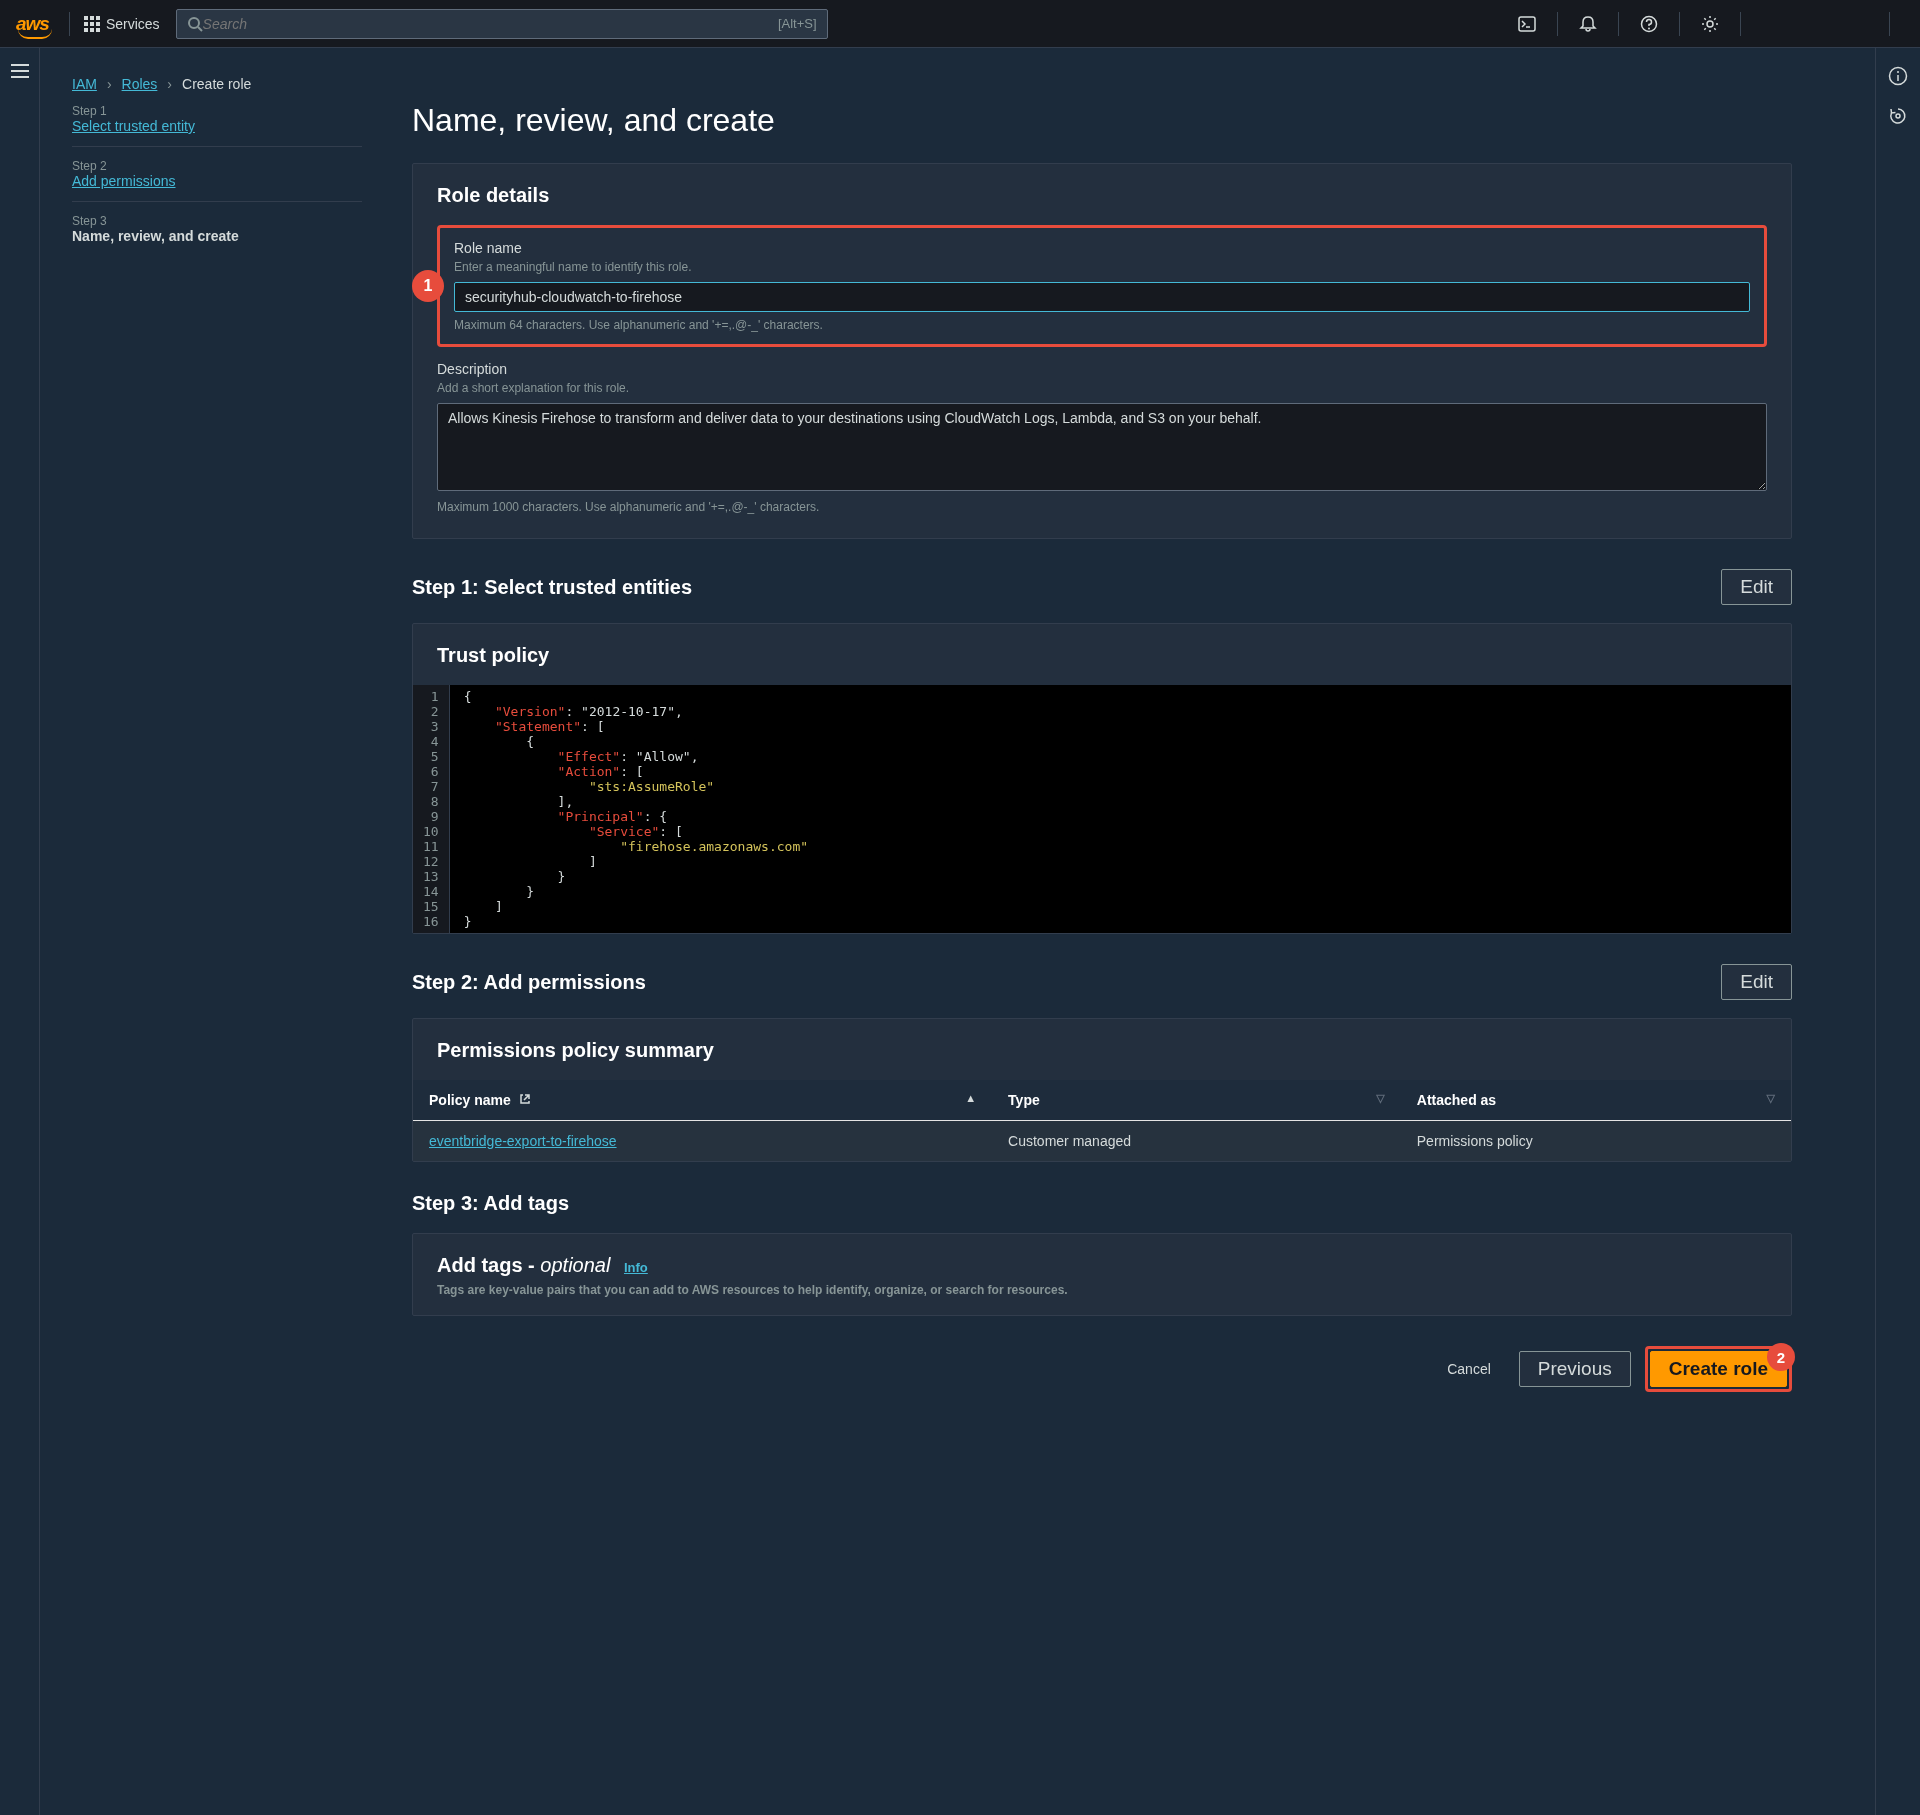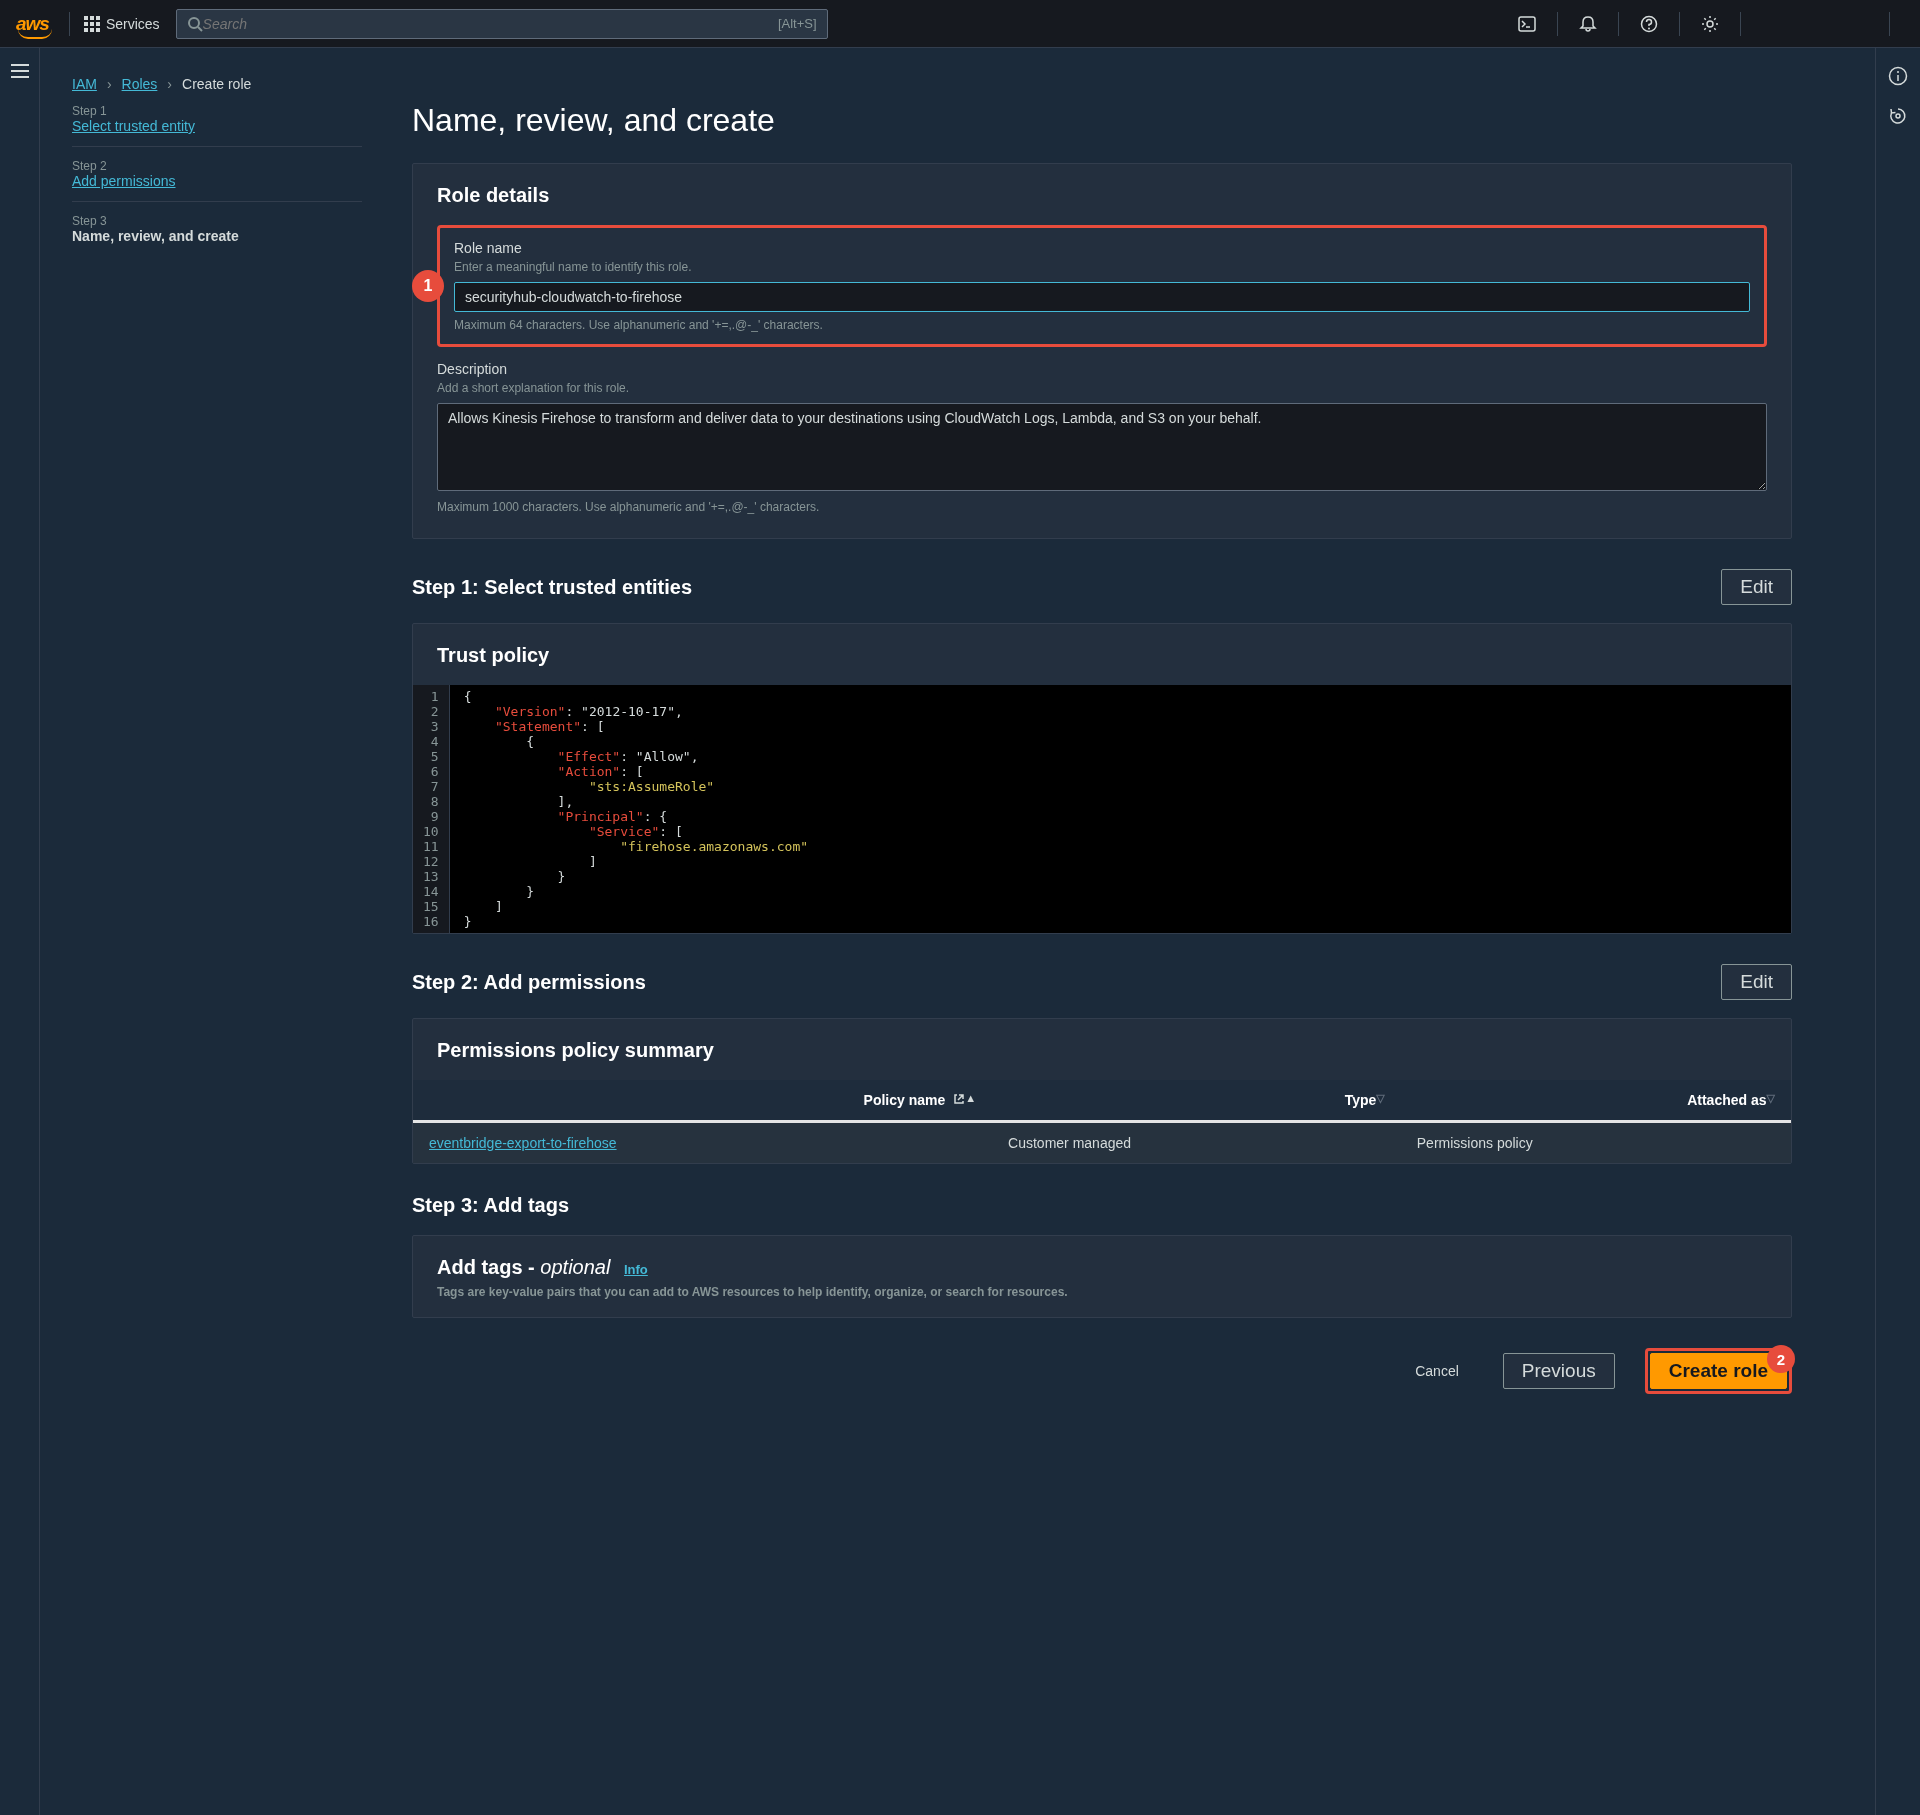--- a/index.html
+++ b/index.html
@@ -184,39 +184,39 @@
   white-space:pre;
 }
 .code-lines { padding:4px 14px; flex:1; white-space:pre; }
 .tok-key { color: #e74c3c; }
 .tok-str { color: #d4c35b; }
 .tok-pun { color: #d5dbdb; }
 
 
 .perm-table { width:100%; border-collapse: collapse; }
 .perm-table thead th {
-  text-align:right; font-weight:700; color:#fff;
-  background:#1e2c3c; padding:12px 16px; border-bottom:3px solid #e5e5e5;
+  text-align:left; font-weight:700; color:#fff;
+  background:#1e2c3c; padding:12px 16px; border-bottom:1px solid #e5e5e5;
   font-size: 14px;
 }
 .perm-table tbody td {
   padding: 12px 16px; background:#26323e;
 }
 .perm-table a { color:#44b9d6; text-decoration: underline; }
 .sort-icon { float:right; font-size:11px; color:#d5dbdb; }
 .ext-icon { display:inline-block; margin-left:4px;}
 
 
 .tags-panel .optional { font-style: italic; font-weight: 400; }
 .info-link { color:#44b9d6; font-size:13px; margin-left: 8px; }
 .tags-desc { font-size: 12px; color: #879596; margin-top: 6px; }
 .hr { height:1px; background:#323d4d; margin: 18px -24px; }
 
 
-.footer-actions { display:flex; justify-content:flex-end; gap: 30px; margin-top: 12px; align-items:center;}
+.footer-actions { display:flex; justify-content:flex-end; gap: 14px; margin-top: 12px; align-items:center;}
 .cancel-link { color:#d5dbdb; padding: 8px 14px; cursor:pointer; }
 .create-wrap { position:relative; border: 3px solid #e74c3c; border-radius:4px; padding:2px;}
 .create-wrap .callout-badge { left: auto; right: -6px; top: -6px; transform:none; width:28px;height:28px; font-size:15px;}
 
 svg { display:block; }
 </style>
 </head>
 <body>
 
 <div class="top-nav">

